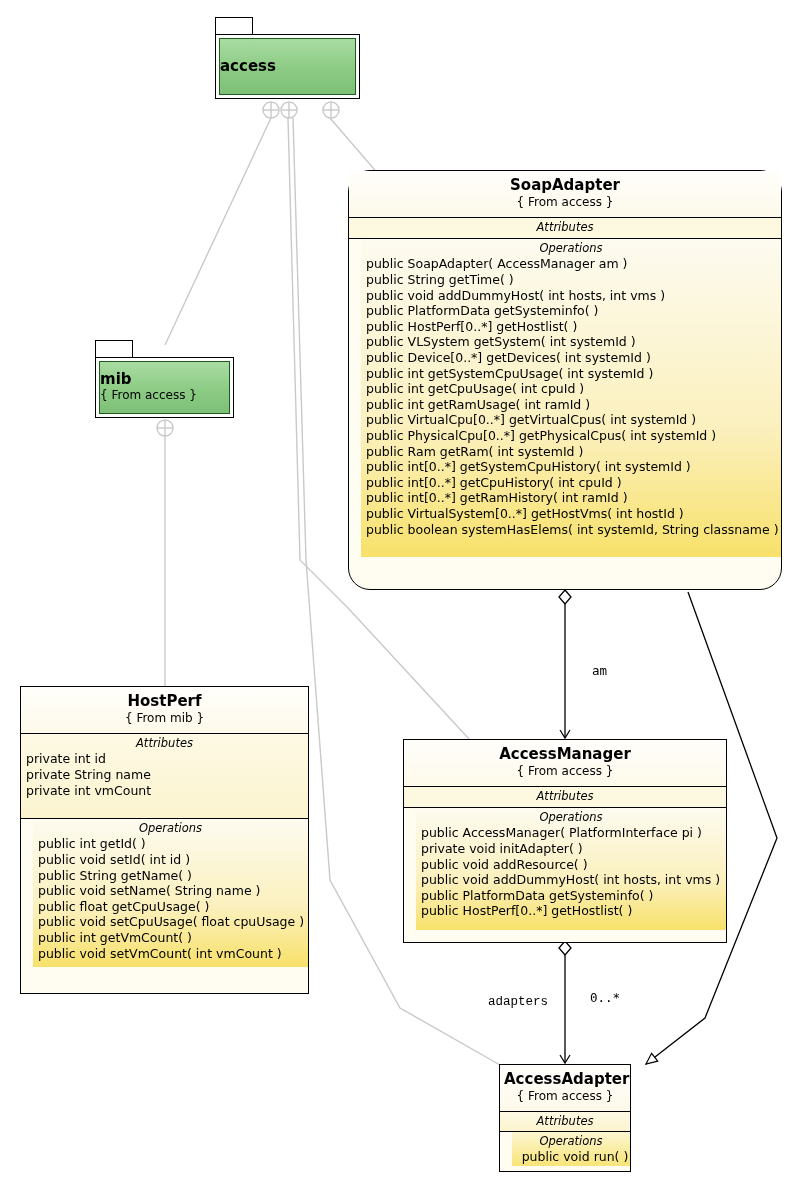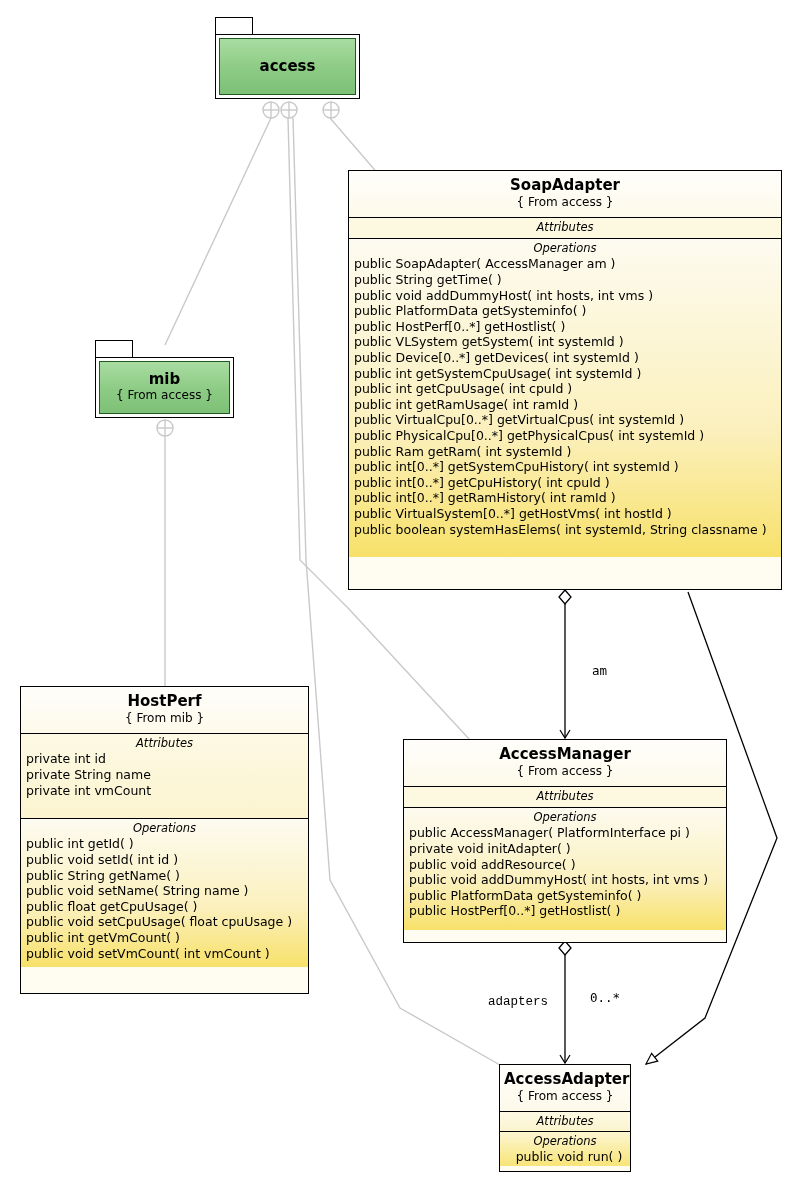--- a/index.html
+++ b/index.html
@@ -11,33 +11,33 @@
 
   
   .pkg{position:absolute;}
   .pkg .tab{position:absolute;left:0;top:0;width:38px;height:18px;
             border:1.5px solid #000;border-bottom:none;background:#fff;box-sizing:border-box;}
   .pkg .body{position:absolute;left:0;top:17px;right:0;bottom:0;
              border:1.5px solid #000;background:#fff;box-sizing:border-box;padding:3px;}
   .pkg .inner{width:100%;height:100%;box-sizing:border-box;
               border:1.5px solid #1d5c1d;
               background:linear-gradient(180deg,#a9dca2 0%,#8ccb84 55%,#7ec077 100%);
-              display:flex;flex-direction:column;align-items:center;justify-content:center;}
+              display:flex;flex-direction:column;justify-content:center;}
   .pkg .pname{font-weight:bold;font-size:15px;color:#000;line-height:1.1;}
   .pkg .pfrom{font-size:12px;color:#000;line-height:1.3;}
 
   
   .cls{position:absolute;border:1.3px solid #000;box-sizing:border-box;background:#fffdf2;}
   .cls .hdr{padding:6px 4px 6px;text-align:center;
             background:linear-gradient(180deg,#fffefb 0%,#fdfaea 100%);
             border-bottom:1.3px solid #000;box-sizing:border-box;}
   .cls .cname{font-weight:bold;font-size:15px;color:#000;line-height:1.15;}
   .cls .cfrom{font-size:12px;color:#000;line-height:1.4;}
   .cls .compart{border-bottom:1.3px solid #000;box-sizing:border-box;}
-  .cls .compart:last-child{border-bottom:none;}
+  .cls .compart:last-child{border-bottom:none;margin-left:12px;}
   .cls .clabel{font-style:italic;font-size:11.5px;text-align:center;color:#000;
                line-height:1.25;padding:2px 0 1px;}
   .cls .mem{font-size:12.5px;color:#000;line-height:15.6px;padding-left:5px;
             white-space:nowrap;}
 
   .attrs-empty{background:#fdf8e0;height:21px;}
   .attrs-fill{background:linear-gradient(180deg,#fdf9e4 0%,#fcf4cf 100%);}
   .ops-fill{background:linear-gradient(180deg,#fdfbf0 0%,#fbf0bd 60%,#f7e16a 100%);}
   .ops-short{background:linear-gradient(180deg,#fdf6d2 0%,#f8e478 100%);}
 
@@ -128,21 +128,21 @@
   <div class="pkg" style="left:95px;top:340px;width:139px;height:78px;">
     <div class="tab"></div>
     <div class="body">
       <div class="inner">
         <div class="pname">mib</div>
         <div class="pfrom">{ From access }</div>
       </div>
     </div>
   </div>
 
-  <div class="cls" style="left:348px;top:170px;width:434px;height:420px;">
+  <div class="cls" style="left:348px;top:170px;width:434px;height:420px;border-radius:22px;">
     <div class="hdr">
       <div class="cname">SoapAdapter</div>
       <div class="cfrom">{ From access }</div>
     </div>
     <div class="compart attrs-empty">
       <div class="clabel">Attributes</div>
     </div>
     <div class="compart ops-fill" style="height:318px;">
       <div class="clabel">Operations</div>
       <div>

